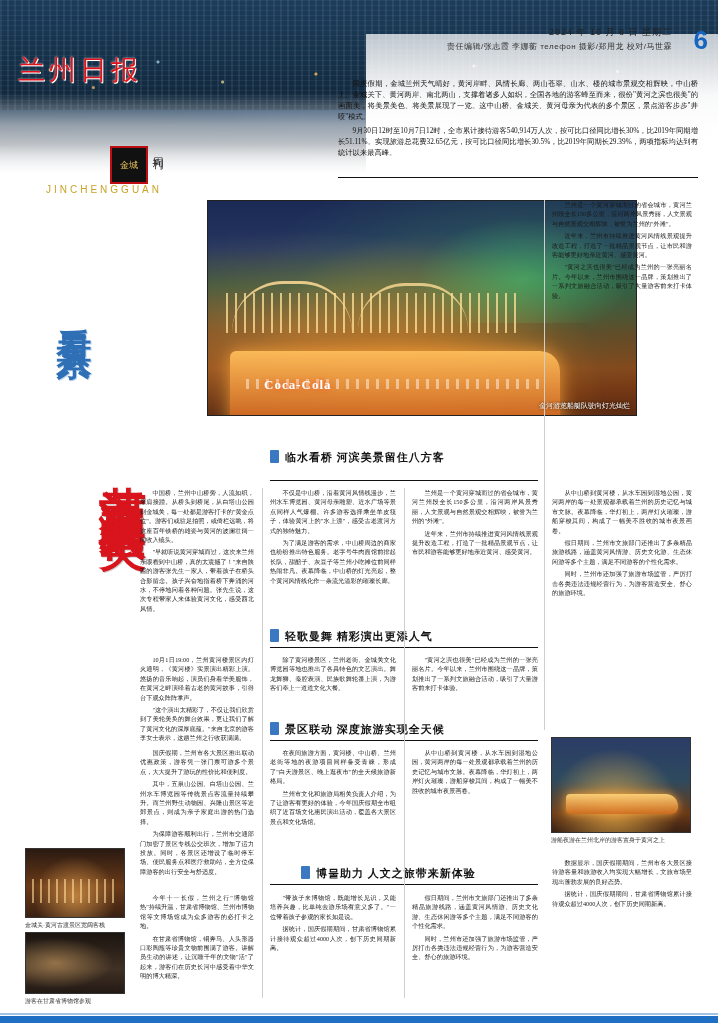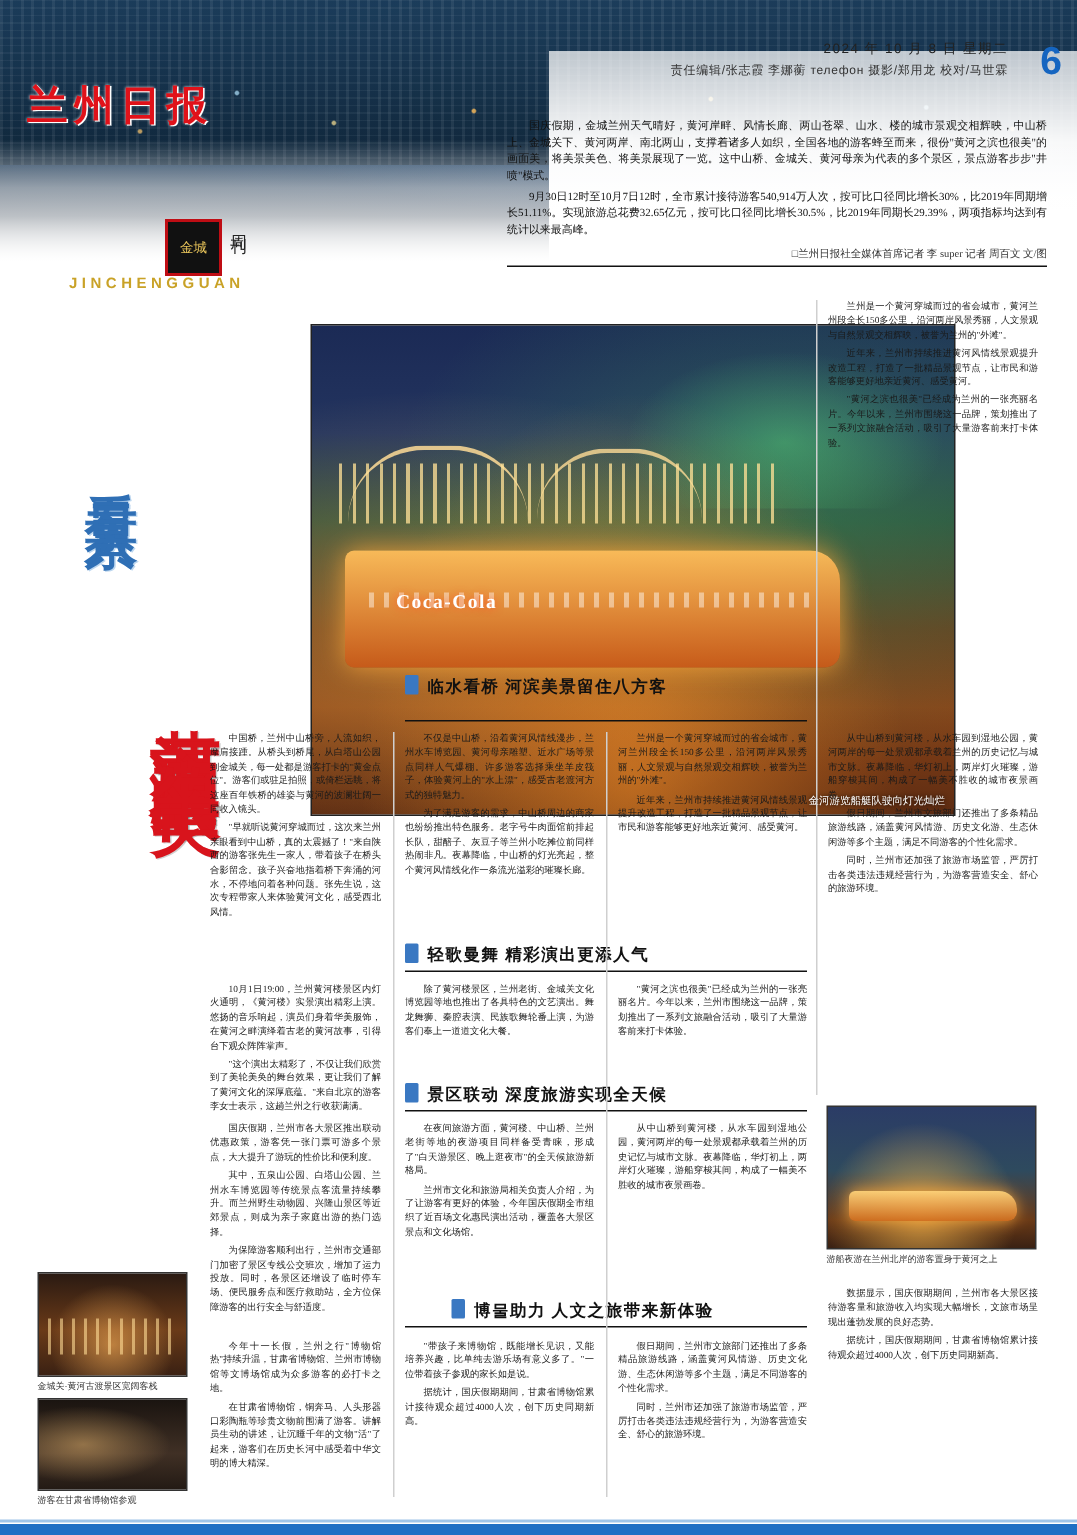--- a/index.html
+++ b/index.html
@@ -48,21 +48,21 @@
   }
   .masthead .paper-white{
     position:absolute;right:0;top:34px;width:352px;height:151px;
     background:linear-gradient(180deg, rgba(255,255,255,.72), rgba(255,255,255,.97) 40%, #fff 70%);
   }
 
   
   .logo-wrap{position:absolute;left:18px;top:52px;width:190px;height:140px;}
   .logo-red{
     font-family:"Liberation Serif", serif;
-    font-weight:bold;color:#e0121a;font-size:27px;letter-spacing:4px;
+    font-weight:normal;color:#e0121a;font-size:27px;letter-spacing:4px;
     text-shadow:0 0 2px rgba(255,255,255,.9), 1px 1px 0 #fff;
     white-space:nowrap;
   }
   .logo-big{
     margin-top:2px;
     font-size:62px;line-height:58px;font-weight:bold;
     color:#f2b233;
     text-shadow:2px 2px 0 #b8860b, 0 0 3px rgba(0,0,0,.5);
     letter-spacing:2px;white-space:nowrap;
   }
@@ -72,21 +72,20 @@
     display:flex;align-items:center;justify-content:center;
     color:#e8c45a;font-size:9px;line-height:10px;text-align:center;
   }
   .logo-weekly{
     position:absolute;left:132px;top:96px;color:#222;font-size:11px;
     writing-mode:vertical-rl;letter-spacing:2px;
   }
   .logo-pinyin{
     position:absolute;left:28px;top:132px;color:#c9a227;font-size:10px;letter-spacing:3px;
     font-family:"Liberation Sans", sans-serif;
-    font-weight:bold;
   }
 
   
   .hdr-meta{
     position:absolute;right:46px;top:41px;font-size:8px;color:#333;
     font-family:"Liberation Sans", sans-serif;letter-spacing:.5px;text-align:left;
   }
   .hdr-date{
     position:absolute;right:46px;top:26px;font-size:9px;color:#222;
     font-family:"Liberation Sans", sans-serif;letter-spacing:1px;text-align:center;
@@ -104,21 +103,21 @@
   .lead p{margin:0 0 3px 0;text-indent:2em;}
   .lead .byline{
     margin-top:6px;text-align:right;font-size:7px;color:#333;
   }
   .lead-rule{
     position:absolute;left:338px;top:177px;width:360px;height:1px;background:#111;
   }
 
   
   .mainphoto{
-    position:absolute;left:207px;top:216px;width:430px;height:328px;
+    position:absolute;left:207px;top:200px;width:430px;height:216px;
     background:
       radial-gradient(ellipse at 50% 92%, rgba(255,150,40,.55), rgba(0,0,0,0) 60%),
       radial-gradient(ellipse at 20% 60%, rgba(255,200,90,.35), rgba(0,0,0,0) 55%),
       radial-gradient(ellipse at 78% 35%, rgba(60,140,90,.5), rgba(0,0,0,0) 60%),
       linear-gradient(180deg,#1b2a55 0%,#23345f 22%,#2c4a3a 40%,#6b3b1b 62%,#8a4418 78%,#5c2b12 100%);
     border:1px solid #222;box-sizing:border-box;overflow:hidden;
   }
   .mainphoto .bridge{
     position:absolute;left:18px;top:92px;width:290px;height:40px;
     background:
@@ -258,21 +257,20 @@
     <div class="logo-pinyin">JINCHENGGUAN</div>
   </div>
 
   <div class="hdr-date">2024 年 10 月 8 日  星期二</div>
   <div class="hdr-meta">责任编辑/张志霞  李娜蘅  телефон 摄影/郑用龙  校对/马世霖</div>
   <div class="page-num">6</div>
 
   <div class="lead">
     <p>国庆假期，金城兰州天气晴好，黄河岸畔、风情长廊、两山苍翠、山水、楼的城市景观交相辉映，中山桥上、金城关下、黄河两岸、南北两山，支撑着诸多人如织，全国各地的游客蜂至而来，很份"黄河之滨也很美"的画面美，将美景美色、将美景展现了一览。这中山桥、金城关、黄河母亲为代表的多个景区，景点游客步步"井喷"模式。</p>
     <p>9月30日12时至10月7日12时，全市累计接待游客540,914万人次，按可比口径同比增长30%，比2019年同期增长51.11%。实现旅游总花费32.65亿元，按可比口径同比增长30.5%，比2019年同期长29.39%，两项指标均达到有统计以来最高峰。</p>
-    <div class="byline">□兰州日报社全媒体首席记者 李 super 记者 周百文 文/图</div>
   </div>
   <div class="lead-rule"></div>
 
   <div class="mainphoto">
     <div class="hillglow"></div>
     <div class="arc"></div>
     <div class="arc2"></div>
     <div class="bridge"></div>
     <div class="boat"></div>
     <div class="cola">Coca-Cola</div>

